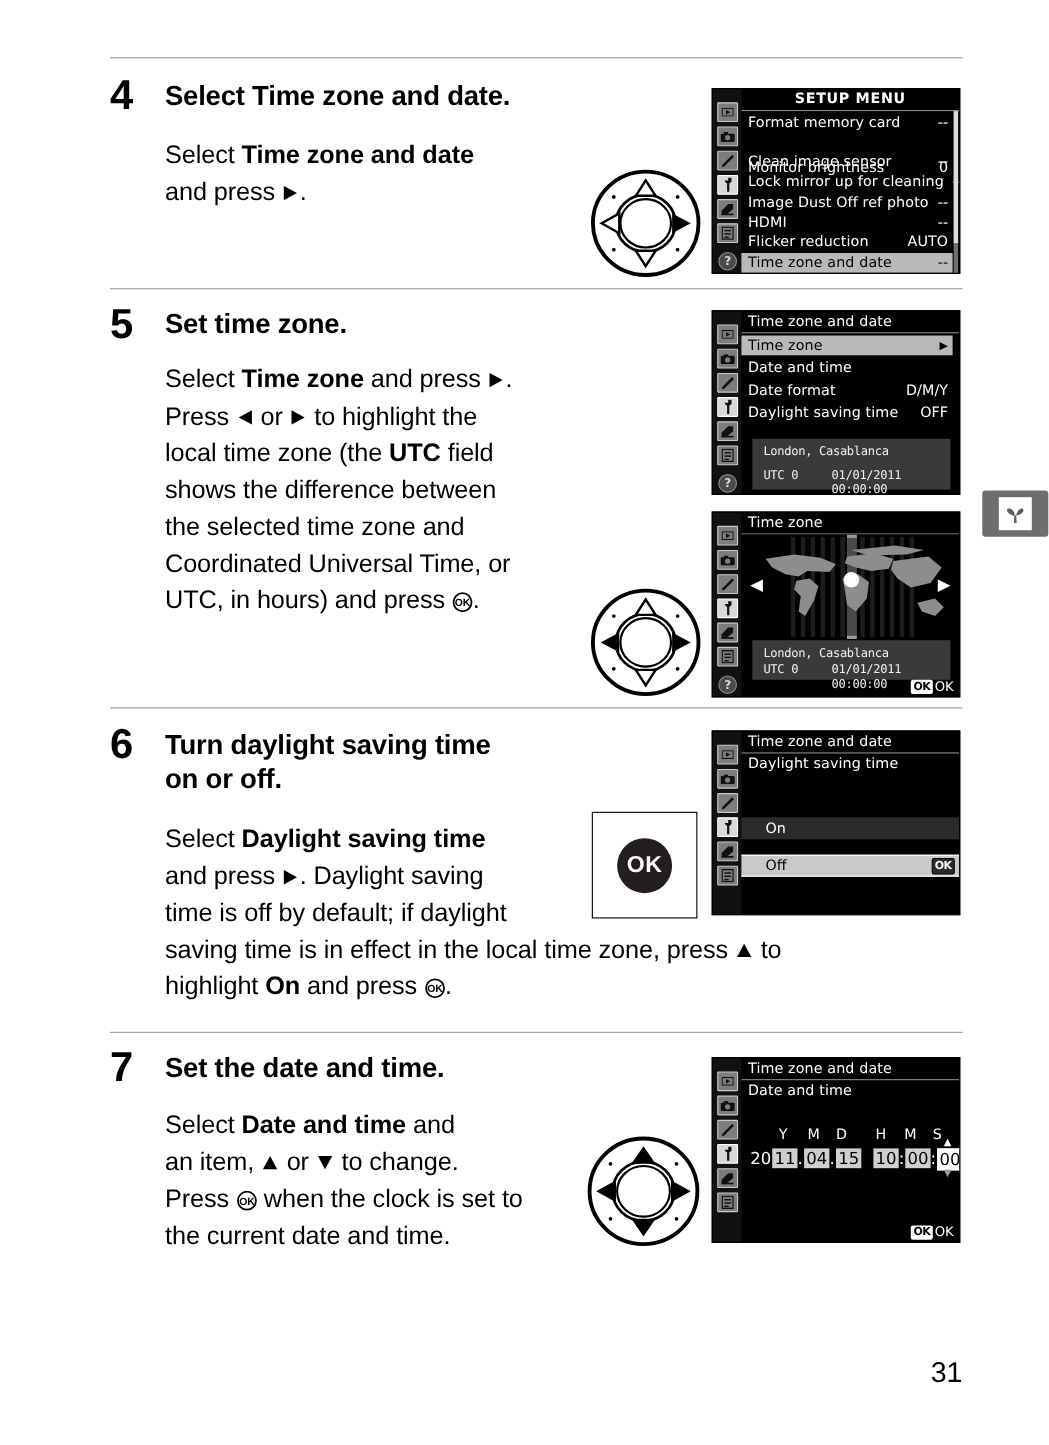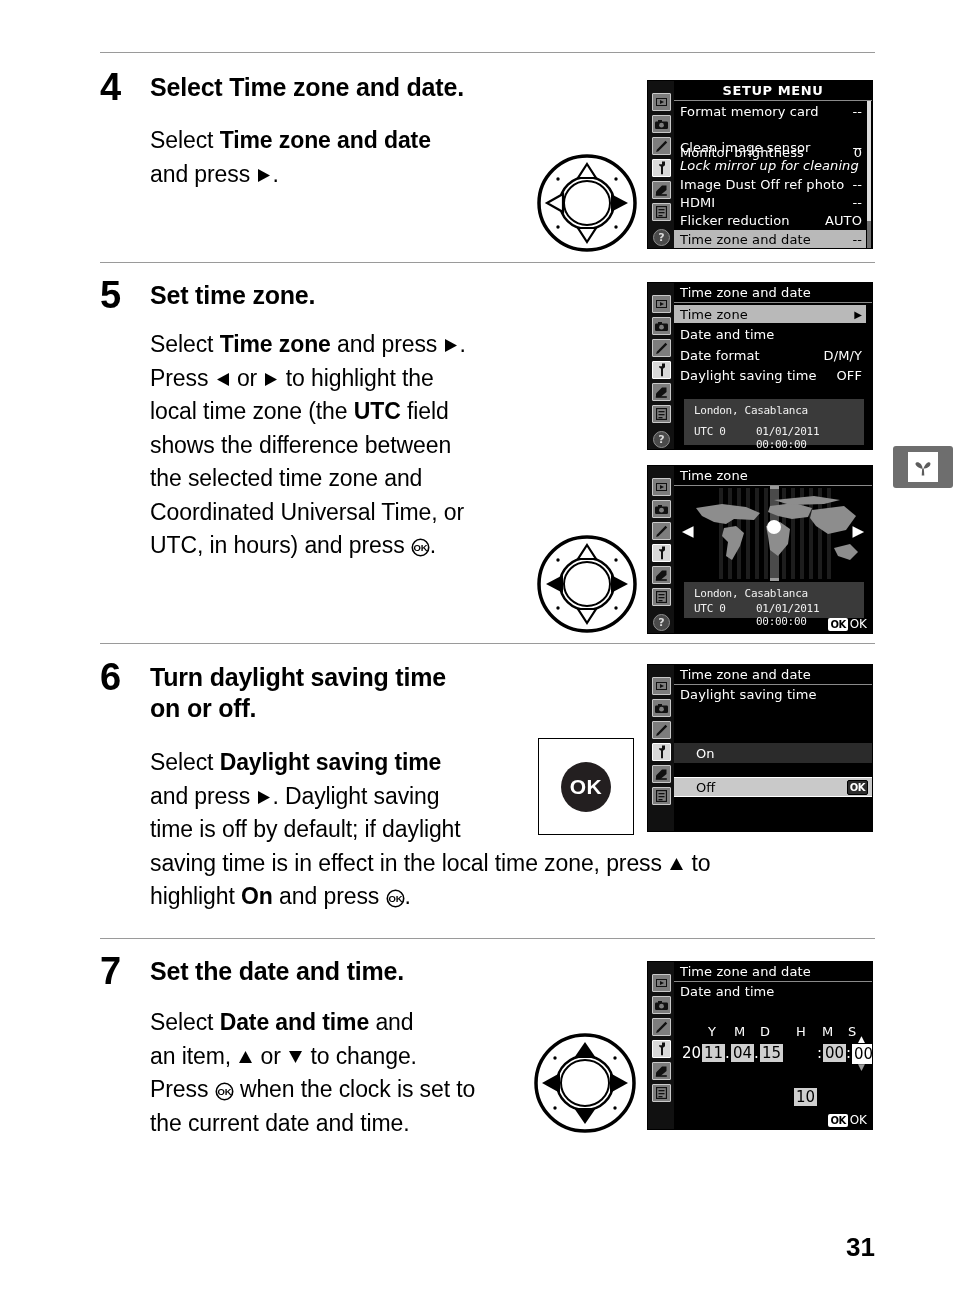--- a/index.html
+++ b/index.html
@@ -161,21 +161,21 @@
 
   
   .tab{
     position:absolute;background:#6e6e6e;border-radius:3px;
     display:flex;align-items:center;justify-content:center;
   }
   .tab .inner{background:#fff;display:flex;align-items:center;justify-content:center;}
 
   
   .pageno{
-    position:absolute;font-size:26px;color:#000;font-weight:bold;
+    position:absolute;font-size:26px;color:#000;
   }
 </style>
 </head>
 <body>
 
 <div class="page">
 
   <div class="rule" style="top:52px;"></div>
   <div class="rule" style="top:262px;"></div>
   <div class="rule" style="top:643px;"></div>
@@ -259,21 +259,21 @@
             <span class="val">--</span>
           </div>
           <div class="mrow" style="top: 39.3px; right: 6px; margin-top: 23px;">
             <span class="lbl">Monitor brightness</span>
             <span class="val">0</span>
           </div>
           <div class="mrow" style="top: 57.6px; right: 6px;">
             <span class="lbl">Clean image sensor</span>
             <span class="val">--</span>
           </div>
-          <div class="mrow" style="top: 75.9px; right: 6px; font-style: italic;">
+          <div class="mrow" style="top: 75.9px; right: 6px;">
             <span class="lbl">Lock mirror up for cleaning</span>
             <span class="val">--</span>
           </div>
           <div class="mrow" style="top: 94.2px; right: 6px;">
             <span class="lbl">Image Dust Off ref photo</span>
             <span class="val">--</span>
           </div>
           <div class="mrow" style="top: 112.5px; right: 6px;">
             <span class="lbl">HDMI</span>
             <span class="val">--</span>
@@ -668,21 +668,21 @@
         <span style="left:174px;">S</span>
       </div>
 
       <div class="dtvals" style="top:82px;height:20px;">
         <span style="left:8px;">20</span>
         <span class="fld" style="left:28px;">11</span>
         <span style="left:51px;">.</span>
         <span class="fld" style="left:57px;">04</span>
         <span style="left:80px;">.</span>
         <span class="fld" style="left:86px;">15</span>
-        <span class="fld" style="left:120px;margin-top:44px;">10</span>
+        <span class="fld" style="left:120px;">10</span>
         <span style="left:143px;">:</span>
         <span class="fld" style="left:149px;">00</span>
         <span style="left:172px;">:</span>
         <span class="fld sel" style="left:178px;">00</span>
       </div>
       <div style="position:absolute;left:184px;top:72px;color:#fff;font-size:9px;">▲</div>
       <div style="position:absolute;left:184px;top:100px;color:#9a9a9a;font-size:9px;">▼</div>
 
       <div class="okhint" style="right:5px;bottom:2px;">
         <span class="okbadge">OK</span>

